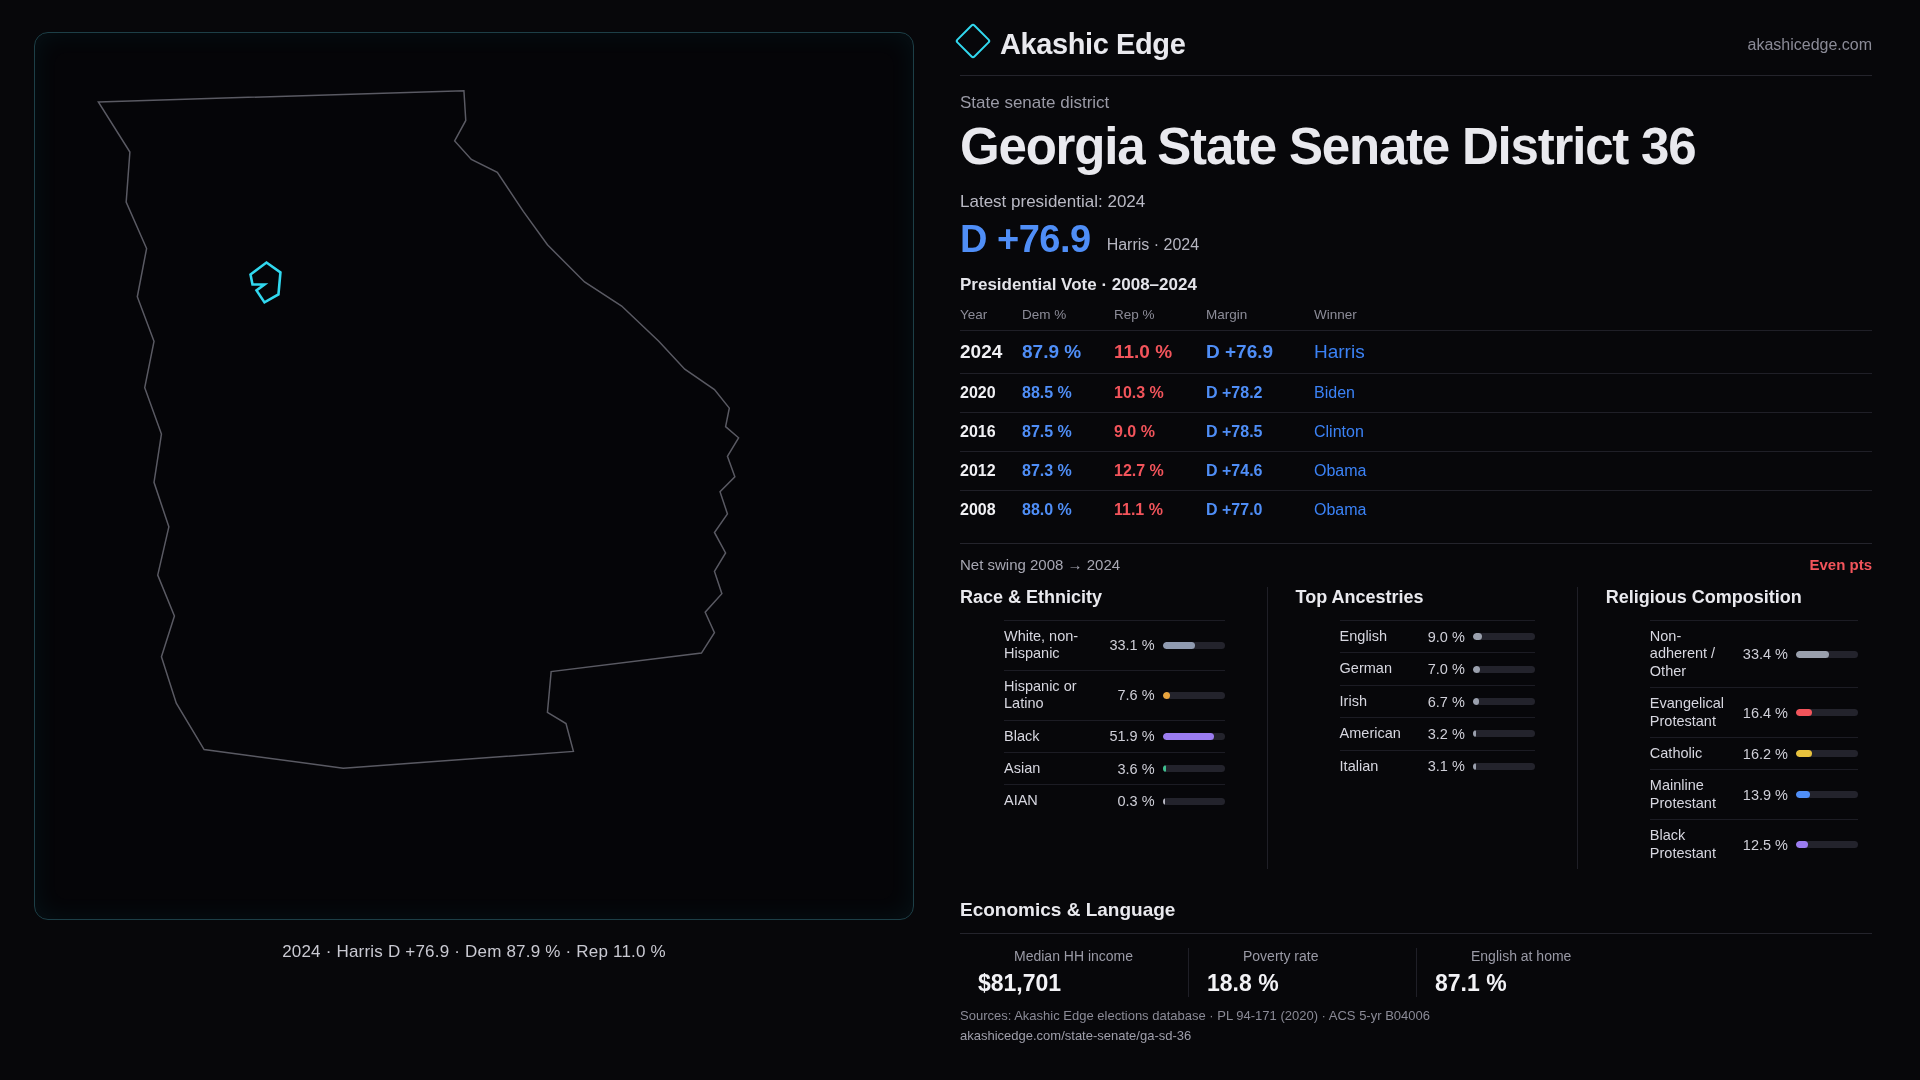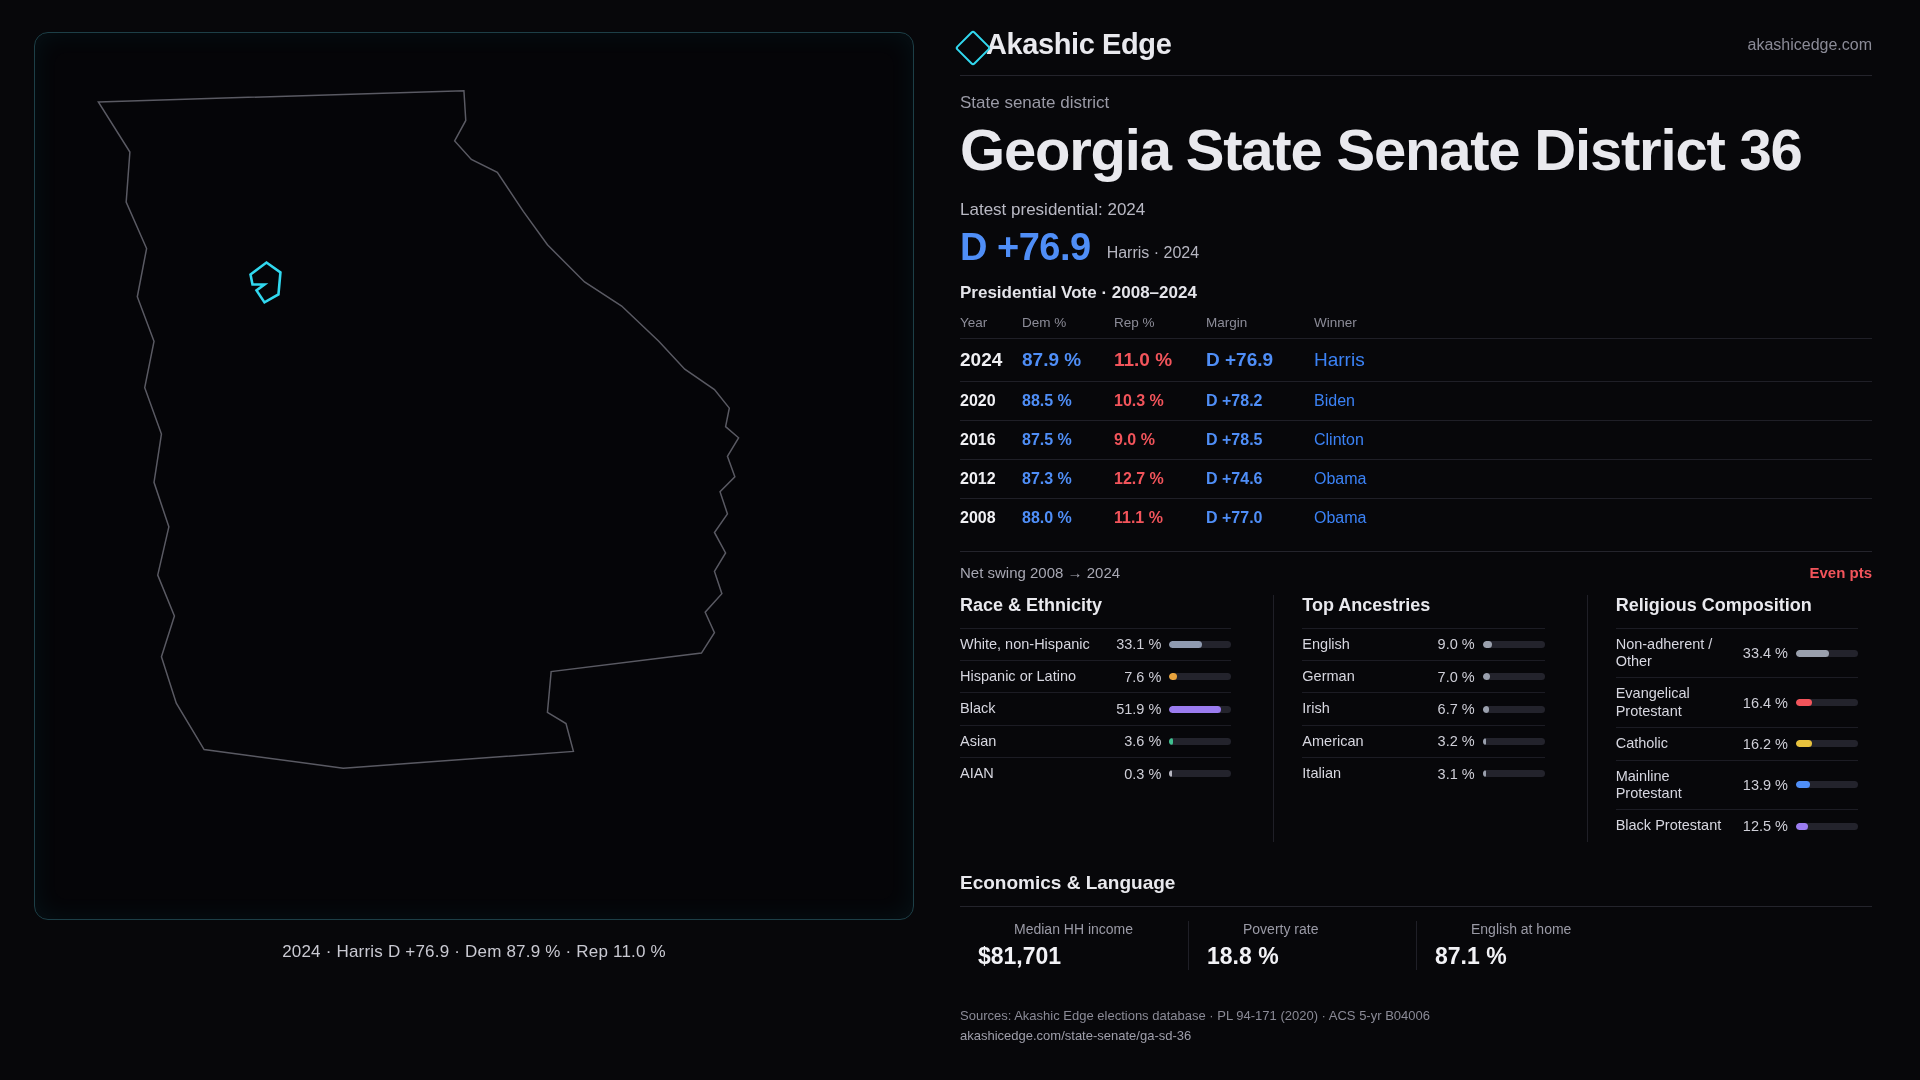--- a/index.html
+++ b/index.html
@@ -38,34 +38,34 @@
   .report {
     flex: 1;
     padding: 28px 48px 0 30px;
     position: relative;
   }
   .brandbar {
     display: flex; align-items: center; justify-content: space-between;
     padding-bottom: 14px;
     border-bottom: 1px solid #24242c;
   }
-  .brand-left { display: flex; align-items: flex-end; }
+  .brand-left { display: flex; align-items: flex-start; gap: 14px; }
   .diamond {
     width: 26px; height: 26px;
     border: 2.5px solid #31d8ef;
     transform: rotate(45deg);
     border-radius: 3px;
   }
   .brand-name { font-size: 29px; font-weight: 700; letter-spacing: -.4px; }
   .brand-site { font-size: 16px; color: #8b8b97; }
 
   .eyebrow { margin-top: 17px; font-size: 17px; color: #9a9aa6; }
   .title {
     margin-top: 6px;
-    font-size: 58px; font-weight: 800; letter-spacing: -1.2px;
+    font-size: 51px; font-weight: 800; letter-spacing: -1.2px;
     line-height: 1.08;
   }
   .latest { margin-top: 18px; font-size: 17px; color: #b9b9c4; }
   .margin-row { margin-top: 6px; display: flex; align-items: flex-end; gap: 16px; }
   .margin-big { font-size: 38px; font-weight: 700; color: #4f8ef7; letter-spacing: -.5px; }
   .margin-sub { font-size: 16px; color: #b6b6c1; padding-bottom: 7px; }
 
   .section-label { margin-top: 14px; font-size: 17px; font-weight: 600; color: #e4e4ea; }
 
   
@@ -94,20 +94,21 @@
     display: grid; grid-template-columns: 1fr 1fr 1fr;
     gap: 0 28px; margin-top: 14px;
   }
   .demo-col { position: relative; padding-right: 14px; }
   .demo-col + .demo-col { border-left: 1px solid #1f1f27; padding-left: 28px; }
   .demo-head { font-size: 18px; font-weight: 700; margin-bottom: 12px; }
   .demo-row {
     display: flex; align-items: center; gap: 8px;
     padding: 7px 0; border-top: 1px solid #1c1c24;
     font-size: 14.5px;
+    margin-left: 44px;
   }
   .demo-row:first-of-type { border-top: none; }
   .demo-name { flex: 1; color: #d7d7e0; line-height: 1.2; }
   .demo-val { width: 56px; text-align: right; color: #cfcfd8; font-size: 14.5px; }
   .bar { width: 62px; height: 7px; border-radius: 4px; background: #23232c; position: relative; overflow: hidden; }
   .bar > span { position: absolute; left: 0; top: 0; bottom: 0; border-radius: 4px; display: block; }
 
   
   .econ-head { margin-top: 30px; font-size: 19px; font-weight: 700; }
   .econ-grid {

